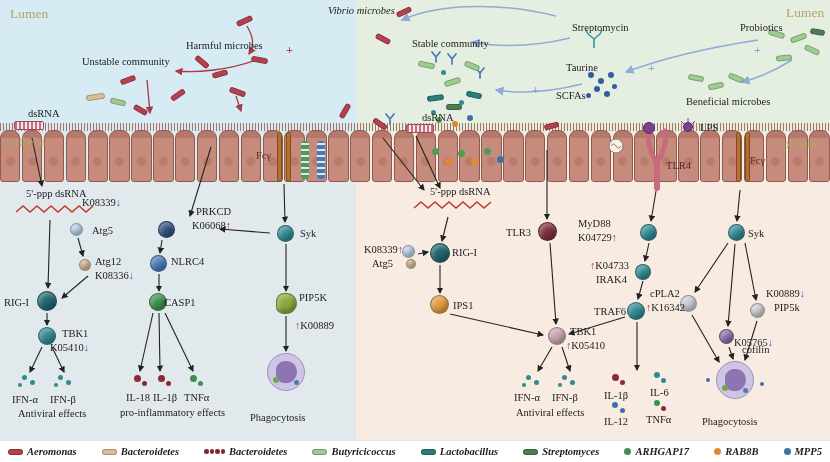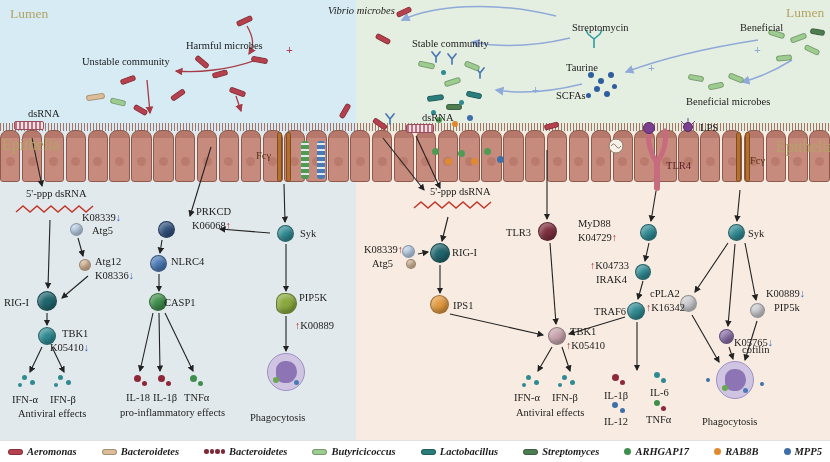--- a/index.html
+++ b/index.html
@@ -1,21 +1,21 @@
 <!DOCTYPE html>
 <html><head>
 <meta charset="utf-8">
 <style>
 *{margin:0;padding:0;box-sizing:border-box}
 body{background:#fff}
 #canvas{position:relative;width:830px;height:462px;overflow:hidden;font-family:"Liberation Serif",serif;color:#1c1c1c;background:#fff}
 .bg{position:absolute;z-index:0}
 .lbl{position:absolute;font-size:10.5px;line-height:1.15;white-space:nowrap;z-index:6}
 .title{color:#b3a465;font-size:13.5px}
-.sm{font-size:16px}
+.sm{font-size:12px}
 .italic{font-style:italic}
 .plus{font-size:12px;font-weight:bold}
 .plus.red{color:#b04050}
 .plus.blue{color:#8fa9d9}
 .ar.red{color:#b03030}
 .ar.blue{color:#3b6bc9}
 .node{position:absolute;border-radius:50%;z-index:4;border:1px solid rgba(0,0,0,.28);box-shadow:inset -2px -3px 4px rgba(0,0,0,.28),inset 2px 3px 4px rgba(255,255,255,.35)}
 .c-dteal{background:#20666d}.c-teal{background:#2f8a92}.c-dblue{background:#31517e}.c-blue{background:#4a7ab5}
 .c-green{background:#3f8f4c}.c-orange{background:#e2993f}.c-maroon{background:#7e2f3e}.c-mauve{background:#c7a3ac}
 .c-gray{background:#cbcbcf}.c-purp{background:#8a6da8}.c-lblue{background:#b9d0e8}.c-tan{background:#d9b896}
@@ -219,21 +219,21 @@
 
   <div class="recept">
     <div class="bar" style="left:277px;top:132px"></div>
     <div class="bar" style="left:286px;top:132px"></div>
   </div>
   <div class="lbl" style="left:256px;top:150px;color:#5a3414">Fcγ</div>
   <div class="pillar green" style="left:301px;top:141px"></div>
   <div class="pillar blue" style="left:317px;top:141px"></div>
 
   <div class="lbl" style="left:26px;top:188px">5'-ppp dsRNA</div>
-  <div class="lbl" style="left:82px;top:212px"><span class="ar red"></span><span>K08339</span><span class="ar blue">↓</span></div>
+  <div class="lbl" style="left:82px;top:197px"><span class="ar red"></span><span>K08339</span><span class="ar blue">↓</span></div>
   <div class="node c-lblue" style="left:70px;top:223px;width:13px;height:13px"></div>
   <div class="lbl" style="left:92px;top:225px">Atg5</div>
   <div class="node c-tan" style="left:79px;top:259px;width:12px;height:12px"></div>
   <div class="lbl" style="left:95px;top:256px">Atg12</div>
   <div class="lbl" style="left:95px;top:270px"><span class="ar red"></span><span>K08336</span><span class="ar blue">↓</span></div>
   <div class="node c-dteal" style="left:37px;top:291px;width:20px;height:20px"></div>
   <div class="lbl" style="left:4px;top:297px">RIG-I</div>
   <div class="node c-teal" style="left:38px;top:327px;width:18px;height:18px"></div>
   <div class="lbl" style="left:62px;top:328px">TBK1</div>
   <div class="lbl" style="left:50px;top:342px"><span class="ar red"></span><span>K05410</span><span class="ar blue">↓</span></div>
@@ -275,21 +275,21 @@
     <div class="gdot"></div>
     <div class="bdot"></div>
   </div>
   <div class="lbl" style="left:250px;top:412px">Phagocytosis</div>
 
   <div class="lbl italic" style="left:328px;top:5px">Vibrio microbes</div>
   <div class="lbl" style="left:412px;top:38px">Stable community</div>
   <div class="lbl" style="left:572px;top:22px">Streptomycin</div>
   <div class="lbl" style="left:566px;top:62px">Taurine</div>
   <div class="lbl" style="left:556px;top:90px">SCFAs</div>
-  <div class="lbl" style="left:740px;top:22px">Beneficial</div>
+  <div class="lbl" style="left:740px;top:22px">Probiotics</div>
   <div class="lbl title" style="left:786px;top:5px">Lumen</div>
   <div class="lbl" style="left:686px;top:96px">Beneficial microbes</div>
   <div class="lbl plus blue" style="left:532px;top:84px">+</div>
   <div class="lbl plus blue" style="left:648px;top:62px">+</div>
   <div class="lbl plus blue" style="left:754px;top:44px">+</div>
 
   <div class="rod r-red" style="left:396px;top:9px;width:16px;transform:rotate(-25deg)"></div>
   <div class="rod r-red" style="left:375px;top:36px;width:16px;transform:rotate(28deg)"></div>
   <div class="rod r-red" style="left:372px;top:121px;width:16px;transform:rotate(35deg)"></div>
   <div class="rod r-red" style="left:544px;top:123px;width:15px;transform:rotate(-15deg)"></div>

